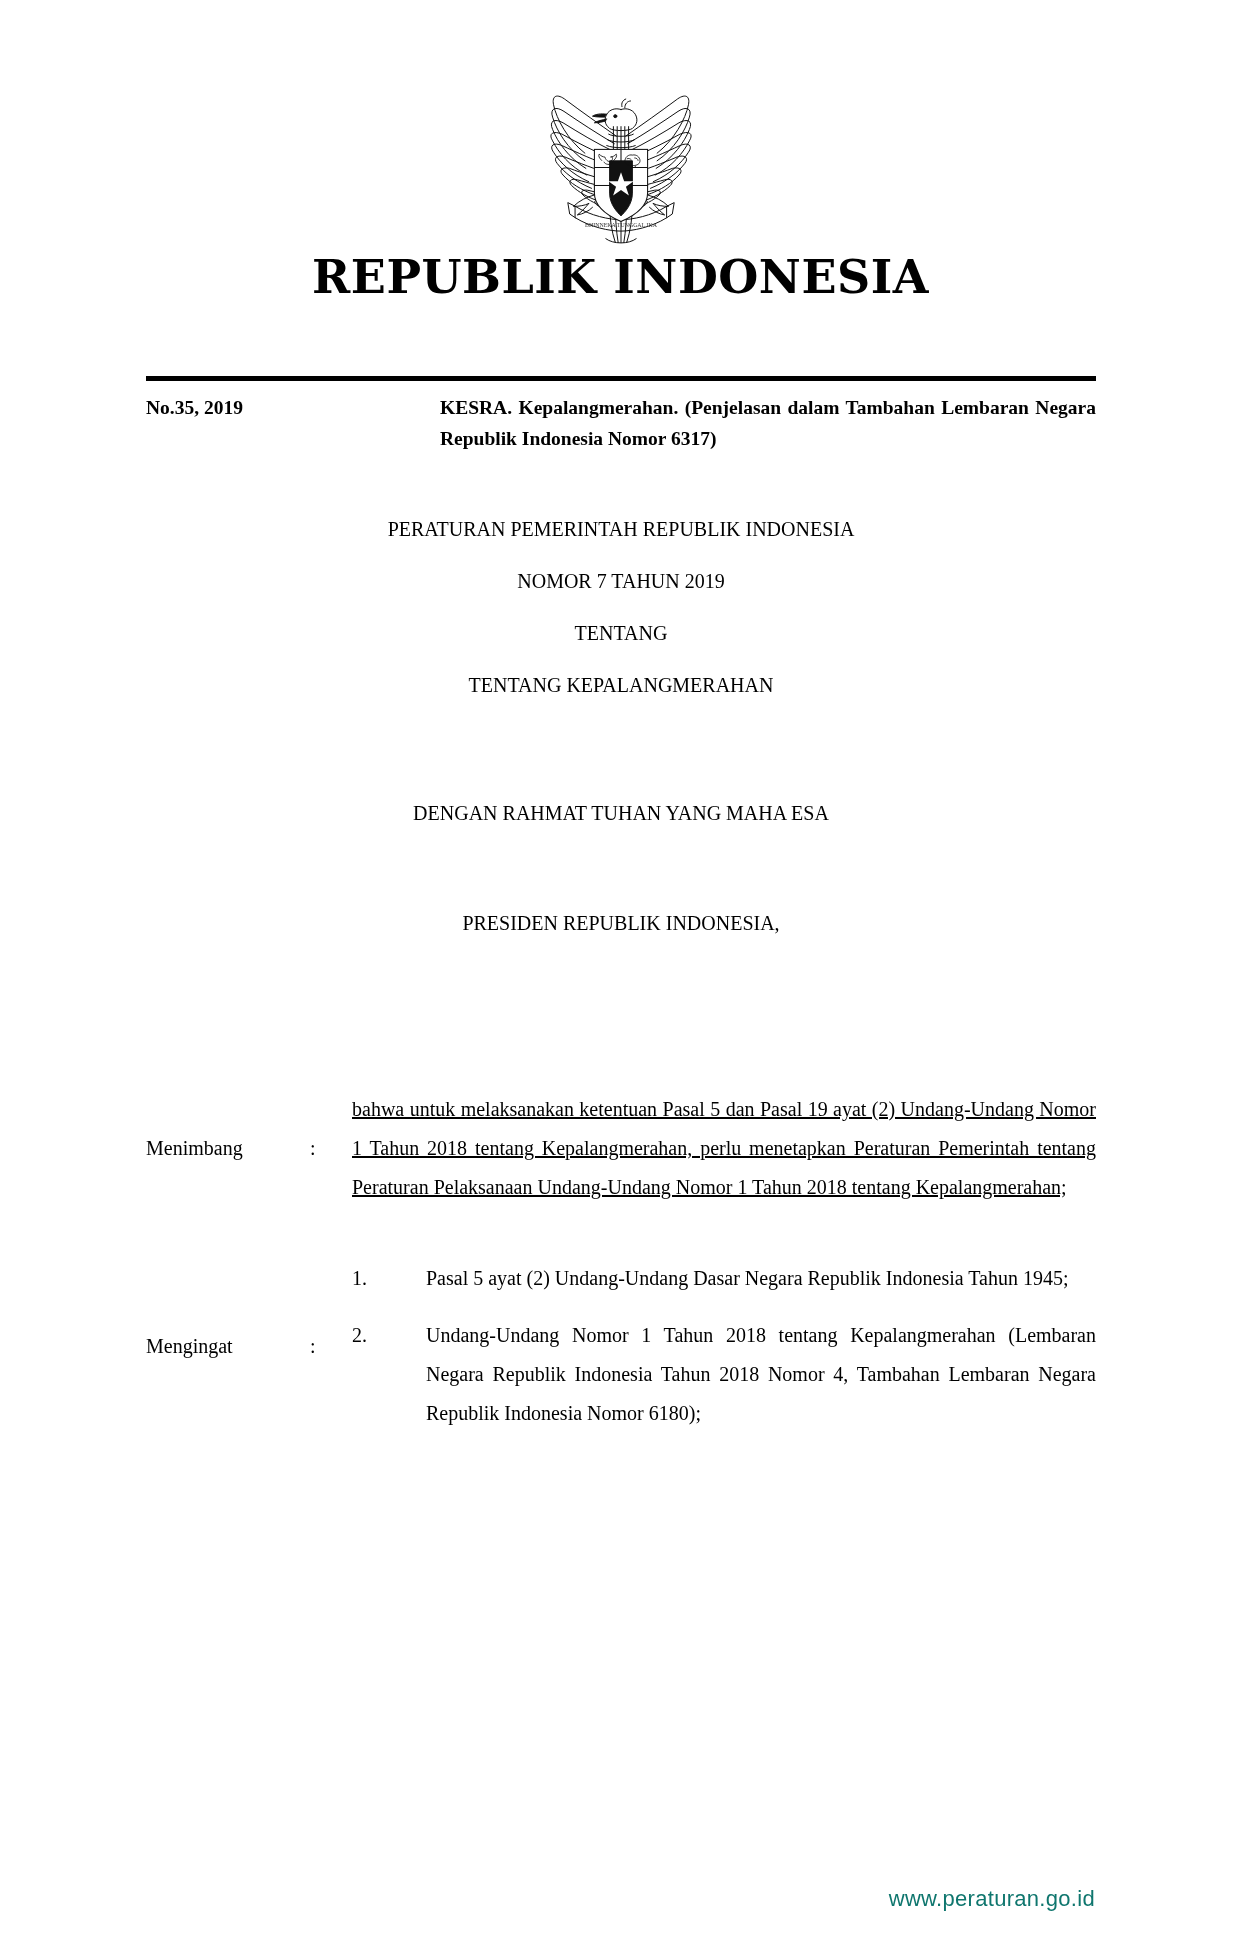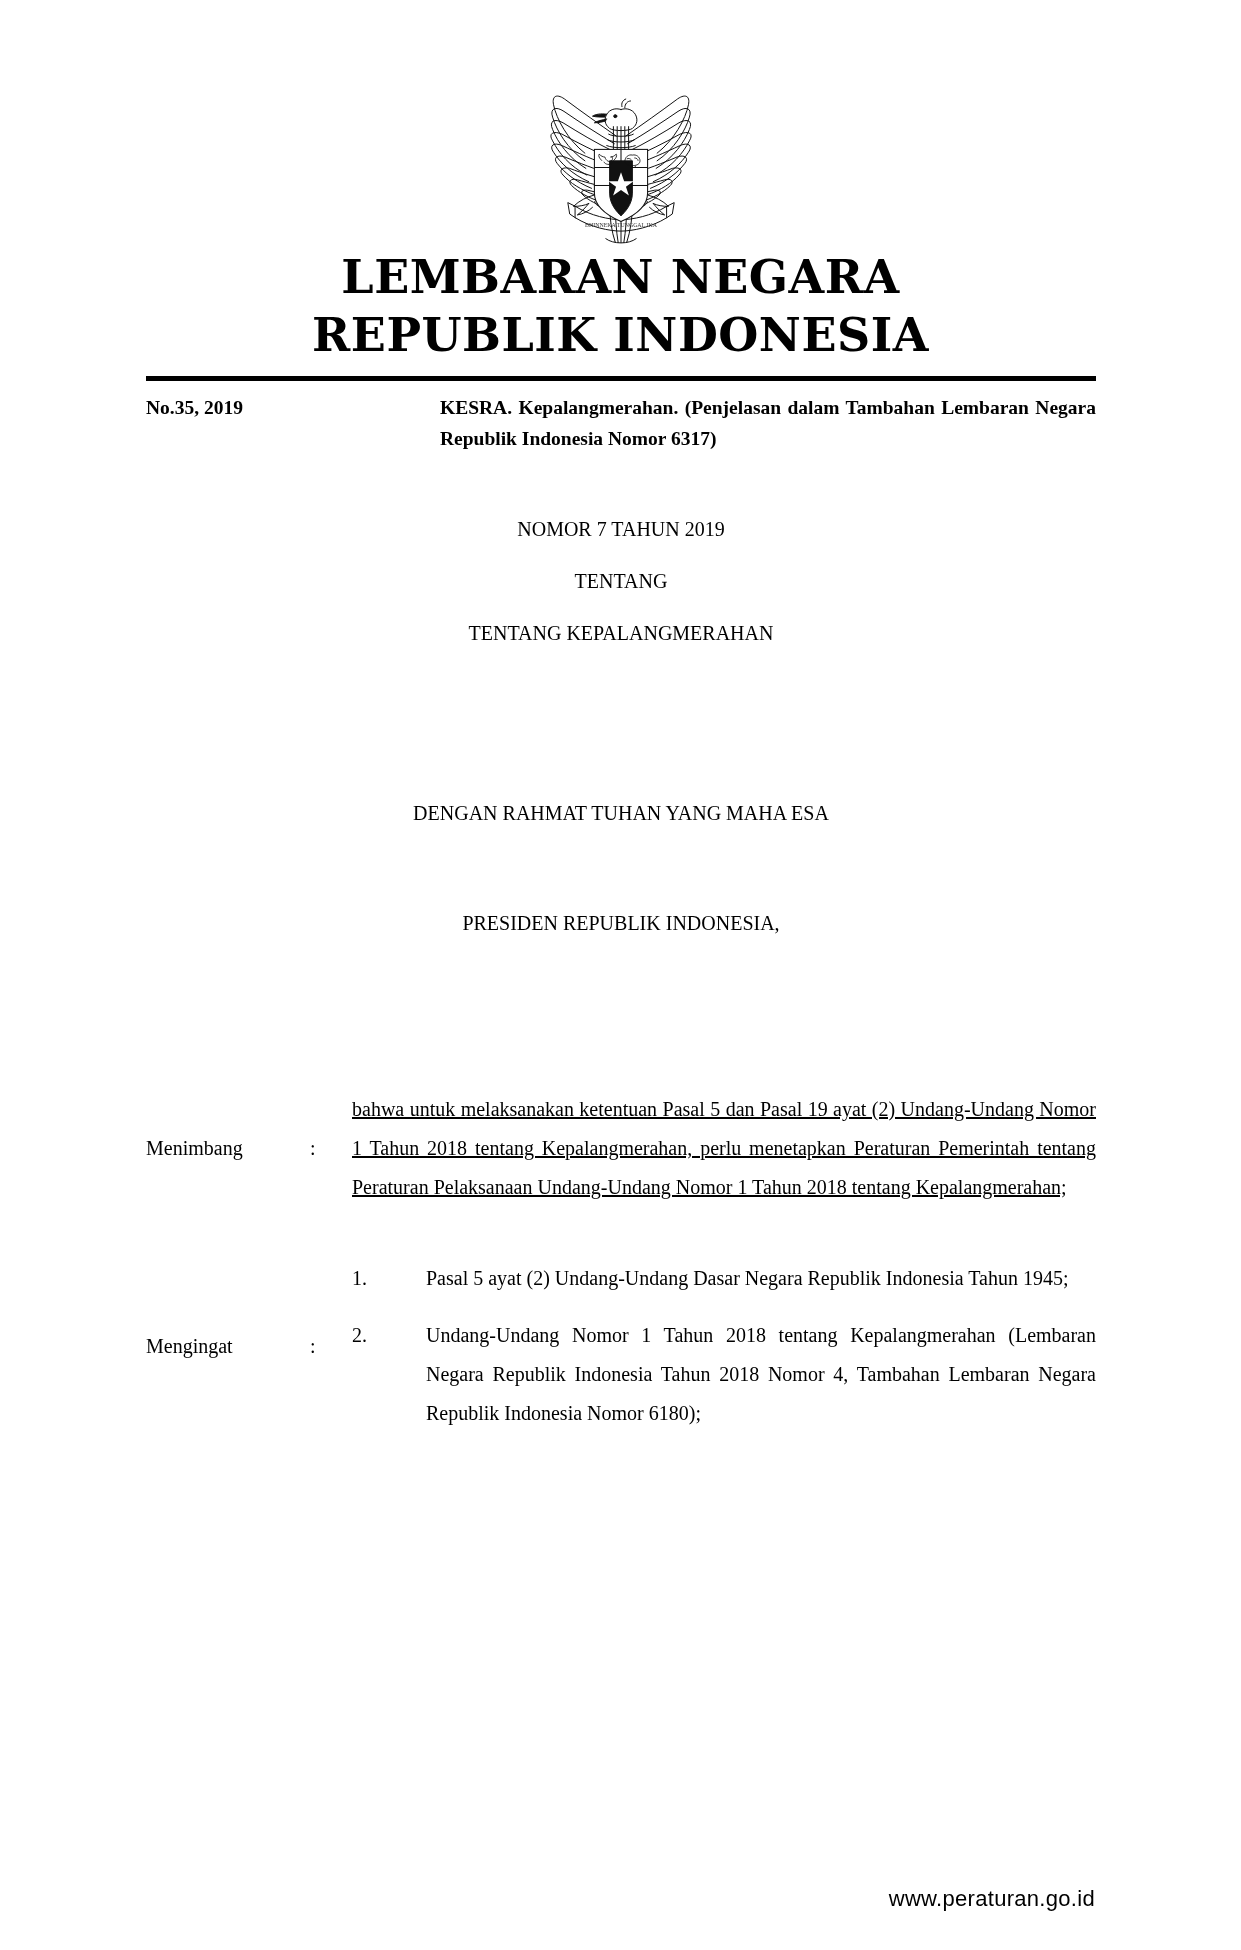--- a/index.html
+++ b/index.html
@@ -177,21 +177,21 @@
     margin-left: 28px;
   }
 
   
   .footer {
     position: absolute;
     right: 146px;
     bottom: 38px;
     font-family: "Liberation Sans", "DejaVu Sans", sans-serif;
     font-size: 22px;
-    color: #000000;
+    color: #0f766e;
     letter-spacing: 0.3px;
   }
 </style>
 </head>
 <body>
 
 <div id="page">
 
   <div class="emblem-wrap">
     <svg class="emblem" viewBox="0 0 200 200">
@@ -278,32 +278,32 @@
         <g stroke="#111" stroke-width="0.9" fill="none">
           <path d="M104 105 C104 100 108 97 112 98 C116 97 120 100 120 104 C120 107 117 109 113 109 C109 110 104 108 104 105 Z"></path>
           <path d="M112 109 L112 111 M110 110 L110 111.5 M115 109.5 L115 111"></path>
           <path d="M106 102 C108 101 110 102 111 103 M114 101 C116 101 118 102 118 104"></path>
         </g>
       </g>
     </svg>
   </div>
 
   <div class="masthead">
-    <div class="masthead-line">LEMBARAN NEGARA</div>
     <div class="masthead-line">REPUBLIK INDONESIA</div>
   </div>
 
   <div class="rule"></div>
 
   <div class="record">
     <div class="record-no">No.35, 2019</div>
     <div class="record-desc">KESRA. Kepalangmerahan. (Penjelasan dalam Tambahan Lembaran Negara Republik Indonesia Nomor 6317)</div>
   </div>
 
   <div class="titleblock">
+    <div class="tline">PERATURAN PEMERINTAH REPUBLIK INDONESIA</div>
     <div class="tline">NOMOR 7 TAHUN 2019</div>
     <div class="tline">TENTANG</div>
     <div class="tline last">TENTANG KEPALANGMERAHAN</div>
   </div>
 
   <div class="invocation">DENGAN RAHMAT TUHAN YANG MAHA ESA</div>
   <div class="presiden">PRESIDEN REPUBLIK INDONESIA,</div>
 
   <div class="clauses">
 

